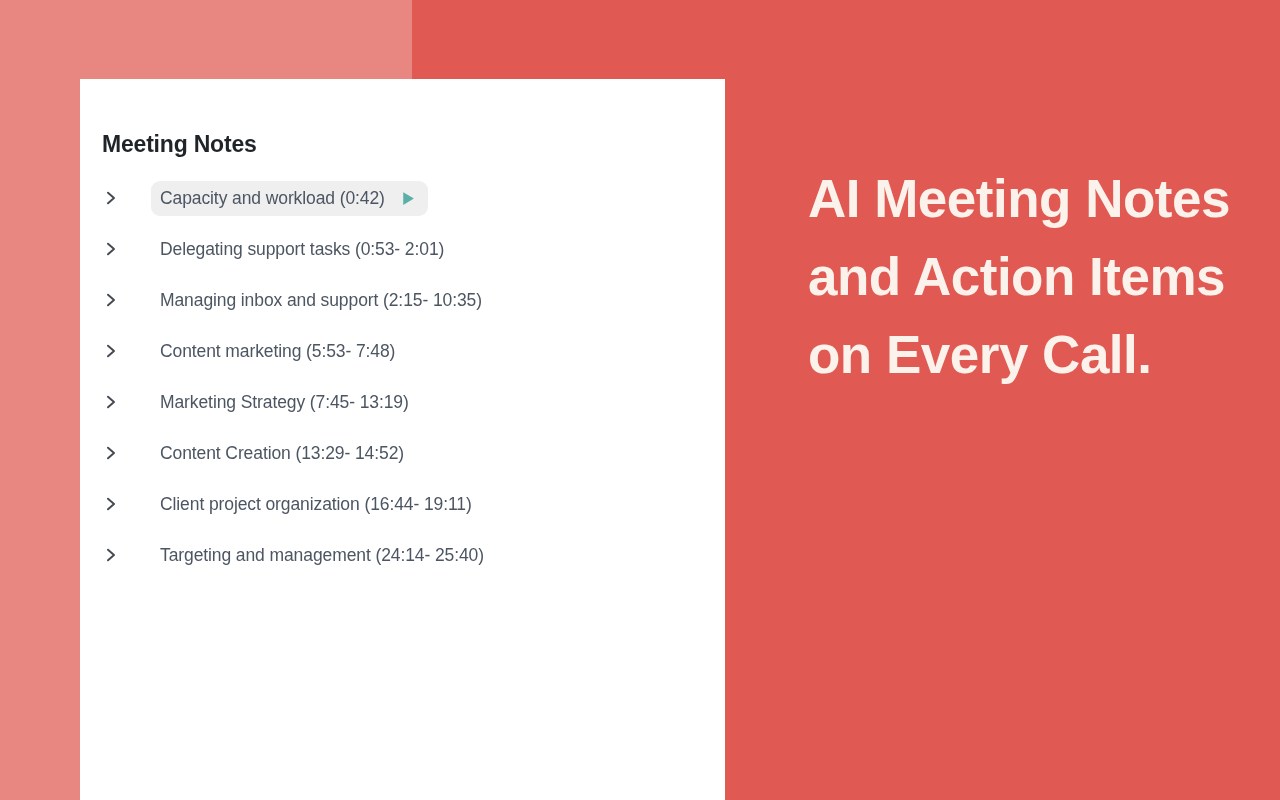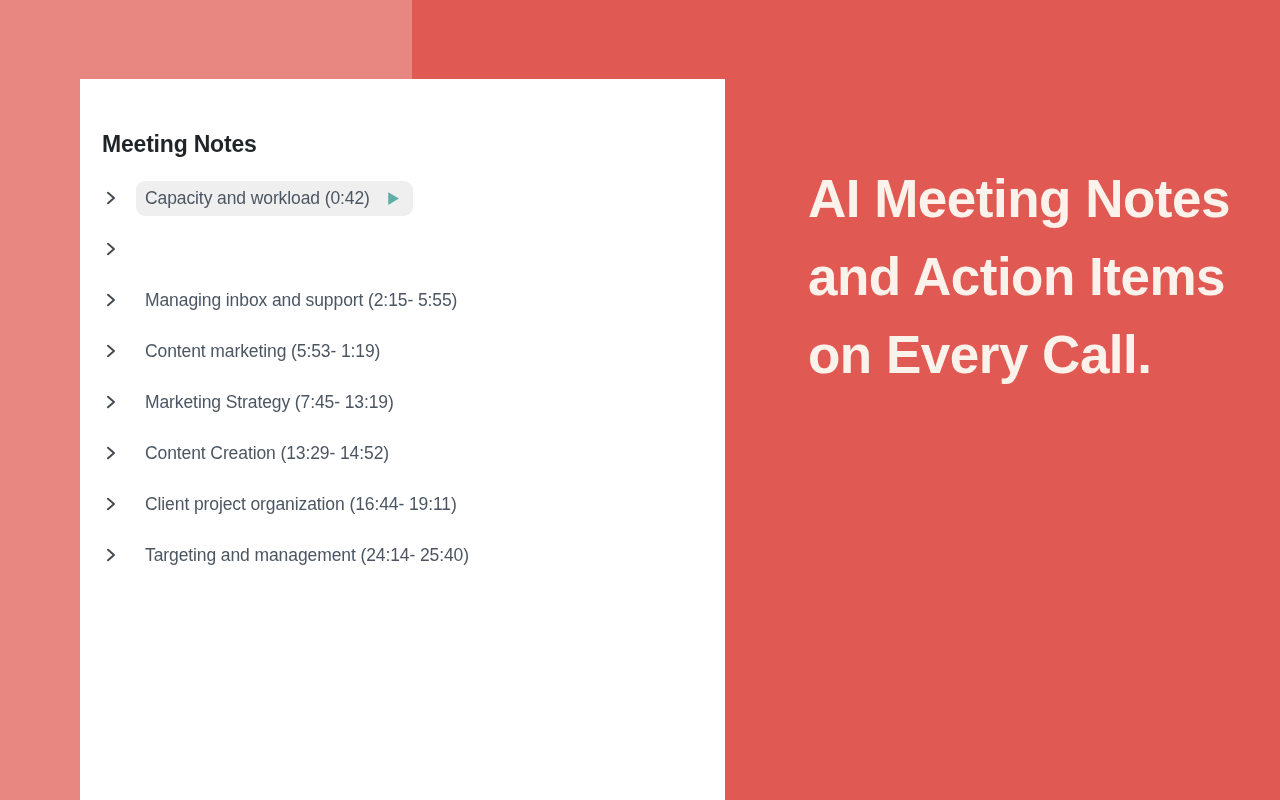--- a/index.html
+++ b/index.html
@@ -62,20 +62,21 @@
     margin: 0;
     padding: 0;
   }
 
   .note-row {
     display: flex;
     align-items: center;
     height: 51px;
     padding-left: 22px;
     box-sizing: border-box;
+    gap: 15px;
   }
 
   .chevron-icon {
     width: 18px;
     height: 18px;
     flex: 0 0 18px;
     margin-right: 16px;
     display: block;
     color: #434A52;
   }
@@ -153,39 +154,42 @@
               </svg>
             </span>
           </span>
         </li>
         <li class="note-row">
           <span class="chevron-icon">
             <svg viewBox="0 0 24 24" fill="none" stroke="currentColor" stroke-width="2.6" stroke-linecap="round" stroke-linejoin="round">
               <polyline points="8 5 16 12 8 19"></polyline>
             </svg>
           </span>
-        </li>
-        <li class="note-row">
-          <span class="chevron-icon">
-            <svg viewBox="0 0 24 24" fill="none" stroke="currentColor" stroke-width="2.6" stroke-linecap="round" stroke-linejoin="round">
-              <polyline points="8 5 16 12 8 19"></polyline>
-            </svg>
-          </span>
-          <span class="note-pill">
-            <span class="note-label">Managing inbox and support (2:15- 5:55)</span>
-          </span>
-        </li>
-        <li class="note-row">
-          <span class="chevron-icon">
-            <svg viewBox="0 0 24 24" fill="none" stroke="currentColor" stroke-width="2.6" stroke-linecap="round" stroke-linejoin="round">
-              <polyline points="8 5 16 12 8 19"></polyline>
-            </svg>
-          </span>
-          <span class="note-pill">
-            <span class="note-label">Content marketing (5:53- 1:19)</span>
+          <span class="note-pill">
+            <span class="note-label">Delegating support tasks (0:53- 2:01)</span>
+          </span>
+        </li>
+        <li class="note-row">
+          <span class="chevron-icon">
+            <svg viewBox="0 0 24 24" fill="none" stroke="currentColor" stroke-width="2.6" stroke-linecap="round" stroke-linejoin="round">
+              <polyline points="8 5 16 12 8 19"></polyline>
+            </svg>
+          </span>
+          <span class="note-pill">
+            <span class="note-label">Managing inbox and support (2:15- 10:35)</span>
+          </span>
+        </li>
+        <li class="note-row">
+          <span class="chevron-icon">
+            <svg viewBox="0 0 24 24" fill="none" stroke="currentColor" stroke-width="2.6" stroke-linecap="round" stroke-linejoin="round">
+              <polyline points="8 5 16 12 8 19"></polyline>
+            </svg>
+          </span>
+          <span class="note-pill">
+            <span class="note-label">Content marketing (5:53- 7:48)</span>
           </span>
         </li>
         <li class="note-row">
           <span class="chevron-icon">
             <svg viewBox="0 0 24 24" fill="none" stroke="currentColor" stroke-width="2.6" stroke-linecap="round" stroke-linejoin="round">
               <polyline points="8 5 16 12 8 19"></polyline>
             </svg>
           </span>
           <span class="note-pill">
             <span class="note-label">Marketing Strategy (7:45- 13:19)</span>

